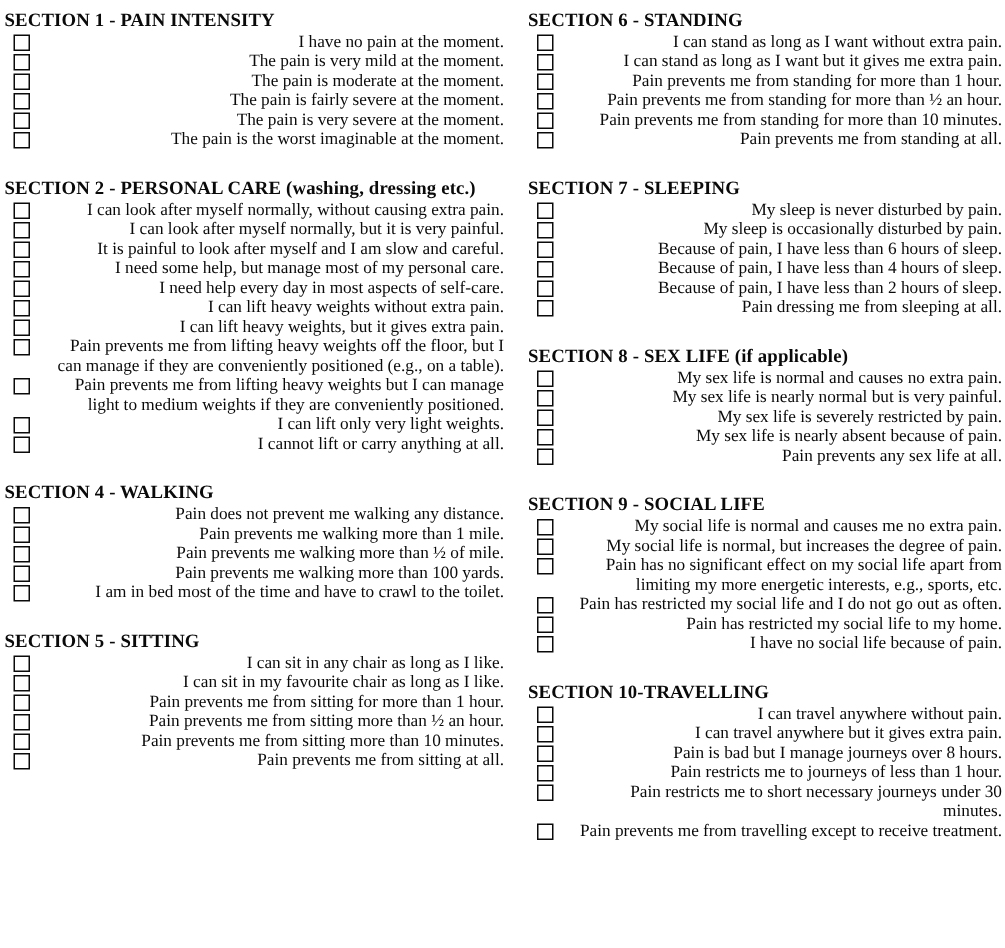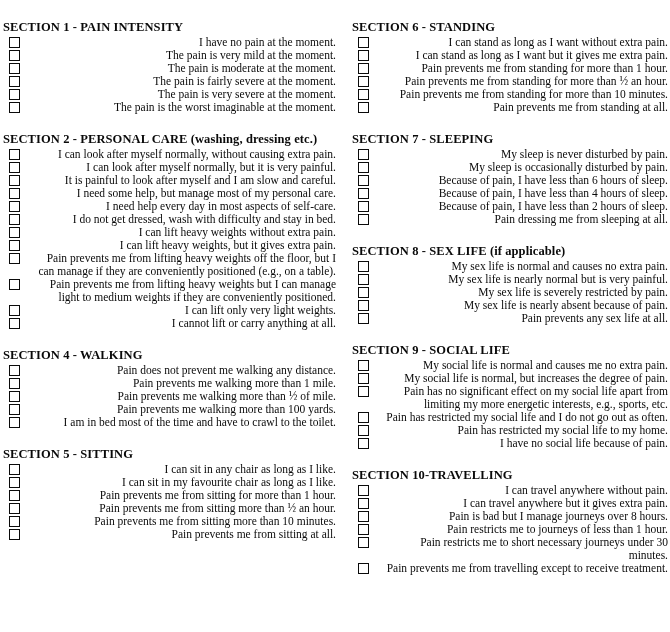--- a/index.html
+++ b/index.html
@@ -26,21 +26,21 @@
   .col-right { width: 316px; }
   .section { margin: 0; }
   .section-title {
     font-weight: bold;
     font-size: 12.5px;
     line-height: 14px;
     margin: 18px 0 2px 0;
     letter-spacing: 0.1px;
     white-space: nowrap;
   }
-  .section:first-child .section-title { margin-top: 18px; }
+  .section:first-child .section-title { margin-top: 4px; }
   .option {
     display: flex;
     align-items: flex-start;
     font-size: 11.5px;
     line-height: 13px;
     text-align: right;
   }
   .checkbox {
     flex: none;
     width: 9px;
@@ -98,24 +98,20 @@
           <span class="option-label">It is painful to look after myself and I am slow and careful.</span>
         </div>
         <div class="option">
           <span class="checkbox"></span>
           <span class="option-label">I need some help, but manage most of my personal care.</span>
         </div>
         <div class="option">
           <span class="checkbox"></span>
           <span class="option-label">I need help every day in most aspects of self-care.</span>
         </div>
-        <div class="option">
-          <span class="checkbox"></span>
-          <span class="option-label">I do not get dressed, wash with difficulty and stay in bed.</span>
-        </div>
       </div>
       <div class="section">
         <div class="option">
           <span class="checkbox"></span>
           <span class="option-label">I can lift heavy weights without extra pain.</span>
         </div>
         <div class="option">
           <span class="checkbox"></span>
           <span class="option-label">I can lift heavy weights, but it gives extra pain.</span>
         </div>

